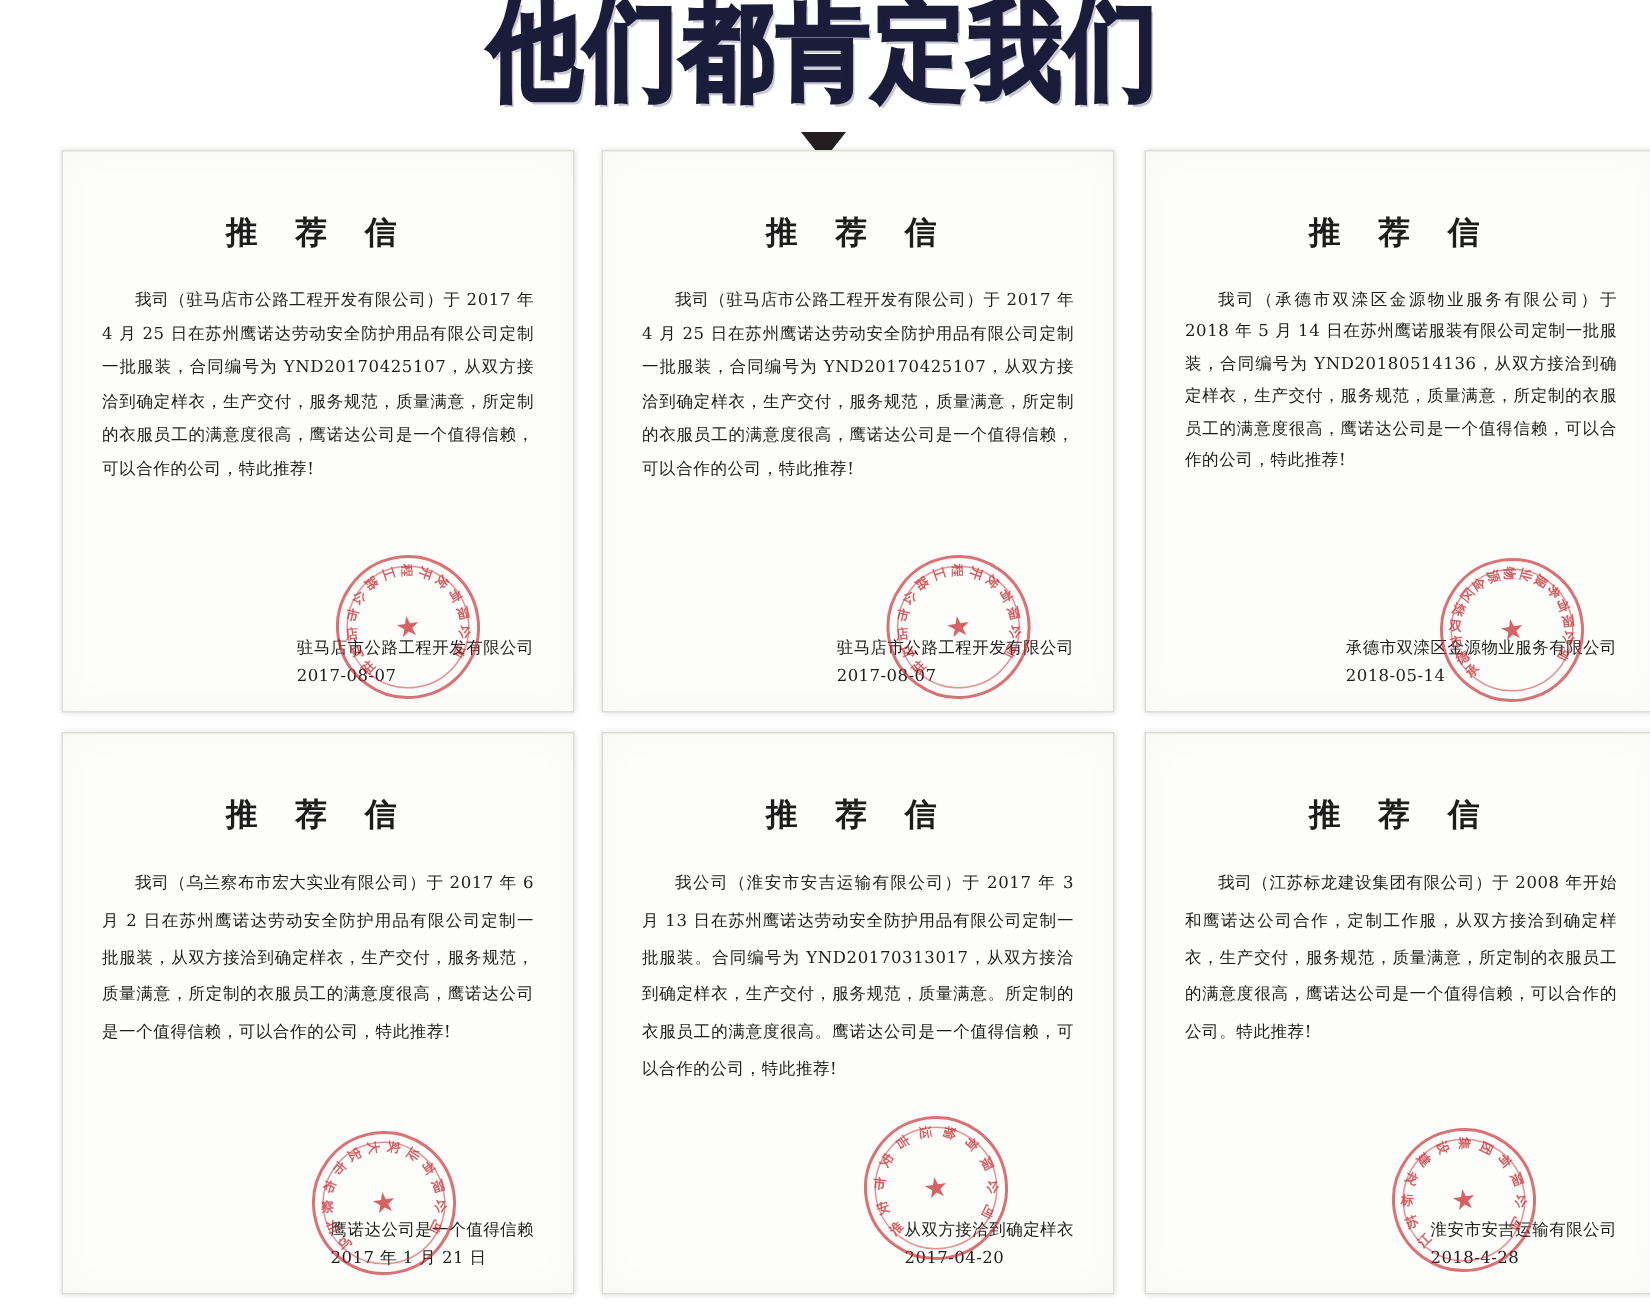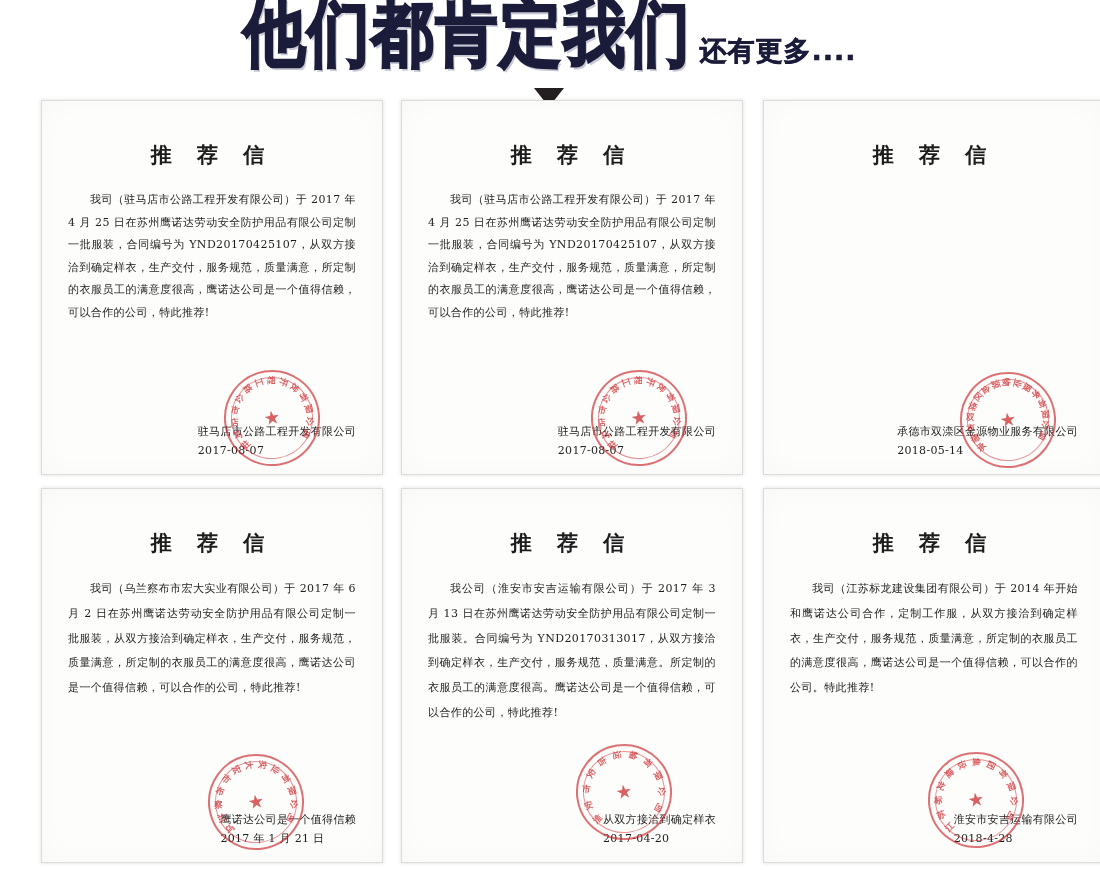--- a/index.html
+++ b/index.html
@@ -177,21 +177,20 @@
   .seal-6 { right: 80px; bottom: 14px; }
 </style>
 </head>
 <body>
 
 <div class="page">
 
   <div class="header">
     <div class="header-inner">
       <div class="headline">他们都肯定我们</div>
-      <div class="headline-sub">还有更多....</div>
     </div>
   </div>
 
   <div class="arrow arrow-top"></div>
   <div class="arrow arrow-mid"></div>
 
   <div class="grid">
 
     <div class="row">
 
@@ -251,20 +250,21 @@
                 <span style="transform: rotate(105.769deg) translate(0px, -38px) rotate(90deg) translate(-4px, -4px);">公</span>
                 <span style="transform: rotate(125deg) translate(0px, -38px) rotate(90deg) translate(-4px, -4px);">司</span>
               </div>
             </div>
         </div>
       </div>
 
       <div class="card card-c">
         <div class="card-inner">
           <div class="letter-title">推 荐 信</div>
+          <div class="letter-body tight">我司（承德市双滦区金源物业服务有限公司）于 2018 年 5 月 14 日在苏州鹰诺服装有限公司定制一批服装，合同编号为 YND20180514136，从双方接洽到确定样衣，生产交付，服务规范，质量满意，所定制的衣服员工的满意度很高，鹰诺达公司是一个值得信赖，可以合作的公司，特此推荐!</div>
           <div class="sign-block">
             <div>承德市双滦区金源物业服务有限公司</div>
             <div>2018-05-14</div>
           </div>
           <div class="seal seal-3">
             <div class="seal-ring"></div>
           <div class="seal-text">
                 <span style="transform: rotate(-125deg) translate(0px, -38px) rotate(90deg) translate(-4px, -4px);">承</span>
                 <span style="transform: rotate(-108.333deg) translate(0px, -38px) rotate(90deg) translate(-4px, -4px);">德</span>
                 <span style="transform: rotate(-91.6667deg) translate(0px, -38px) rotate(90deg) translate(-4px, -4px);">市</span>
@@ -342,21 +342,21 @@
                 <span style="transform: rotate(100deg) translate(0px, -38px) rotate(90deg) translate(-4px, -4px);">公</span>
                 <span style="transform: rotate(125deg) translate(0px, -38px) rotate(90deg) translate(-4px, -4px);">司</span>
               </div>
             </div>
         </div>
       </div>
 
       <div class="card card-c">
         <div class="card-inner">
           <div class="letter-title">推 荐 信</div>
-          <div class="letter-body loose">我司（江苏标龙建设集团有限公司）于 2014 年开始和鹰诺达公司合作，定制工作服，从双方接洽到确定样衣，生产交付，服务规范，质量满意，所定制的衣服员工的满意度很高，鹰诺达公司是一个值得信赖，可以合作的公司。特此推荐!</div>
+          <div class="letter-body loose">我司（江苏标龙建设集团有限公司）于 2008 年开始和鹰诺达公司合作，定制工作服，从双方接洽到确定样衣，生产交付，服务规范，质量满意，所定制的衣服员工的满意度很高，鹰诺达公司是一个值得信赖，可以合作的公司。特此推荐!</div>
           <div class="sign-block">
             <div>淮安市安吉运输有限公司</div>
             <div>2018-4-28</div>
           </div>
           <div class="seal seal-6">
             <div class="seal-ring"></div>
           <div class="seal-text">
                 <span style="transform: rotate(-125deg) translate(0px, -38px) rotate(90deg) translate(-4px, -4px);">江</span>
                 <span style="transform: rotate(-102.273deg) translate(0px, -38px) rotate(90deg) translate(-4px, -4px);">苏</span>
                 <span style="transform: rotate(-79.5455deg) translate(0px, -38px) rotate(90deg) translate(-4px, -4px);">标</span>

